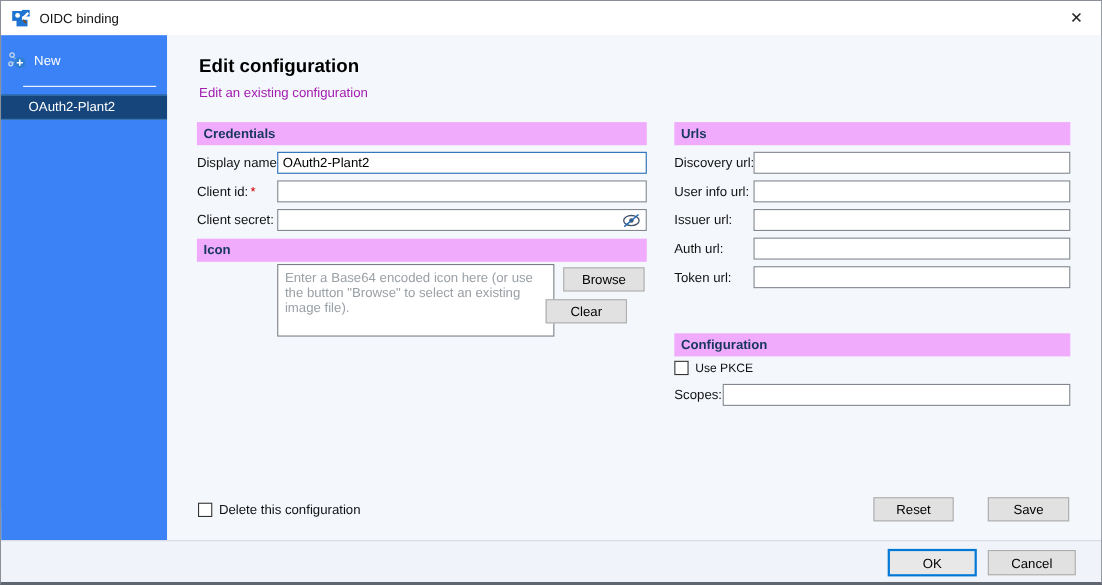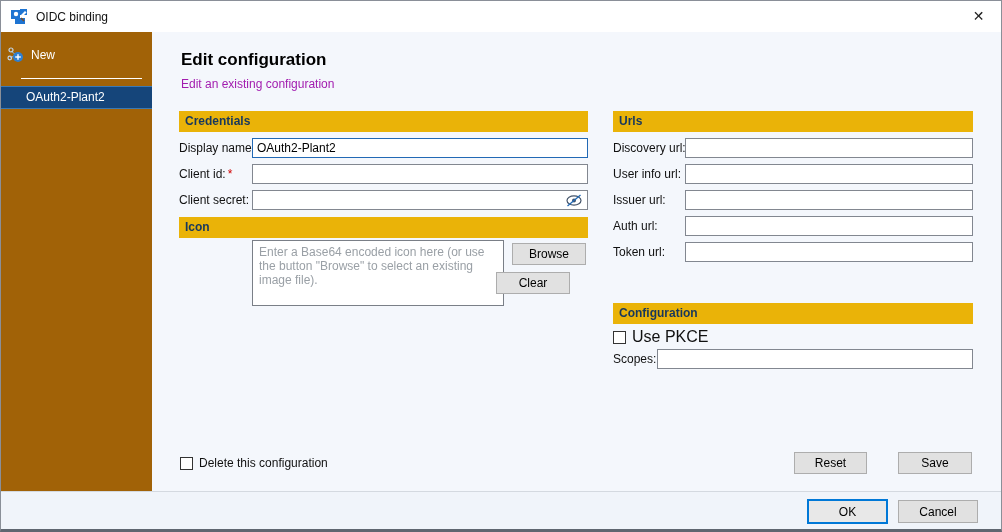--- a/index.html
+++ b/index.html
@@ -14,36 +14,36 @@
     display:flex; align-items:center; padding-left:10px;
   }
   .titlebar .app-icon{ width:17px; height:17px; margin-right:8px; flex:0 0 auto; }
   .titlebar .title{ font-size:12px; color:#111; }
   .close-btn{
     position:absolute; right:0; top:0; width:45px; height:31px; border:none; background:transparent;
     font-size:14px; color:#222; cursor:pointer; line-height:31px; text-align:center;
   }
   
   .sidebar{
-    position:absolute; left:0; top:31px; width:151px; height:459px; background:#a16207; color:#fff;
+    position:absolute; left:0; top:31px; width:151px; height:459px; background:#3b82f6; color:#fff;
   }
   .side-item-new{
     display:flex; align-items:center; gap:6px; padding:14px 0 10px 6px; font-size:12px; cursor:pointer;
   }
   .side-sep{ border:none; border-top:1px solid #ffffff; margin:4px 10px 0 20px; }
   .side-item-selected{
     margin-top:7px; height:23px; line-height:21px; padding-left:25px; font-size:12px; cursor:pointer;
     background:#15457a; border-top:1px solid #3b79b3; border-bottom:1px solid #3b79b3;
   }
   
   .main{ position:absolute; left:151px; top:31px; width:850px; height:459px; background:#f4f7fc; }
   .page-title{ position:absolute; left:29px; top:18px; font-size:17px; font-weight:bold; color:#000; }
   .page-subtitle{ position:absolute; left:29px; top:45px; font-size:12px; color:#a21caf; }
   .section-header{
-    position:absolute; height:21px; background:#eab308; color:#17375d; font-size:12px; font-weight:bold;
+    position:absolute; height:21px; background:#f0abfc; color:#17375d; font-size:12px; font-weight:bold;
     line-height:21px; padding-left:6px;
   }
   .sec-credentials{ left:27px; top:79px;  width:409px; }
   .sec-icon       { left:27px; top:185px; width:409px; }
   .sec-urls       { left:461px; top:79px;  width:360px; }
   .sec-config     { left:461px; top:271px; width:360px; }
   .field-col{ position:absolute; display:flex; flex-direction:column; }
   .col-credentials{ left:27px; top:106px; width:409px; }
   .col-urls{ left:461px; top:106px; width:360px; }
   .frow{ display:flex; align-items:center; height:20px; margin-bottom:6px; }
@@ -68,21 +68,21 @@
     font-family:"Liberation Sans", sans-serif; padding:4px 6px; color:#000; outline:none;
   }
   .icon-area textarea::placeholder{ color:#9aa0a6; }
   .btn{
     background:#e1e1e1; border:1px solid #adadad; font-size:12px; color:#000;
     font-family:"Liberation Sans", sans-serif; cursor:pointer;
   }
   .btn-browse{ position:absolute; left:360px; top:211px; width:74px; height:22px; }
   .btn-clear { position:absolute; left:344px; top:240px; width:74px; height:22px; }
   .chk{ width:13px; height:13px; border:1px solid #333; background:#fff; display:inline-block; cursor:pointer; flex:0 0 auto; }
-  .pkce-row{ position:absolute; left:461px; top:296px; display:flex; align-items:center; gap:6px; font-size:16px; color:#111; }
+  .pkce-row{ position:absolute; left:461px; top:296px; display:flex; align-items:center; gap:6px; font-size:11px; color:#111; }
   .scopes-row{ position:absolute; left:461px; top:317px; width:360px; display:flex; align-items:center; height:20px; }
   .scopes-row label{ width:44px; font-size:12px; color:#111; }
   .delete-row{ position:absolute; left:28px; top:424px; display:flex; align-items:center; gap:6px; font-size:12px; color:#111; }
   .btn-reset{ position:absolute; left:642px; top:420px; width:73px; height:22px; }
   .btn-save { position:absolute; left:746px; top:420px; width:74px; height:22px; }
   
   .footer{
     position:absolute; left:0; top:490px; width:100%; height:39px; background:#f0f4fa;
     border-top:1px solid #d4d9e0;
   }

